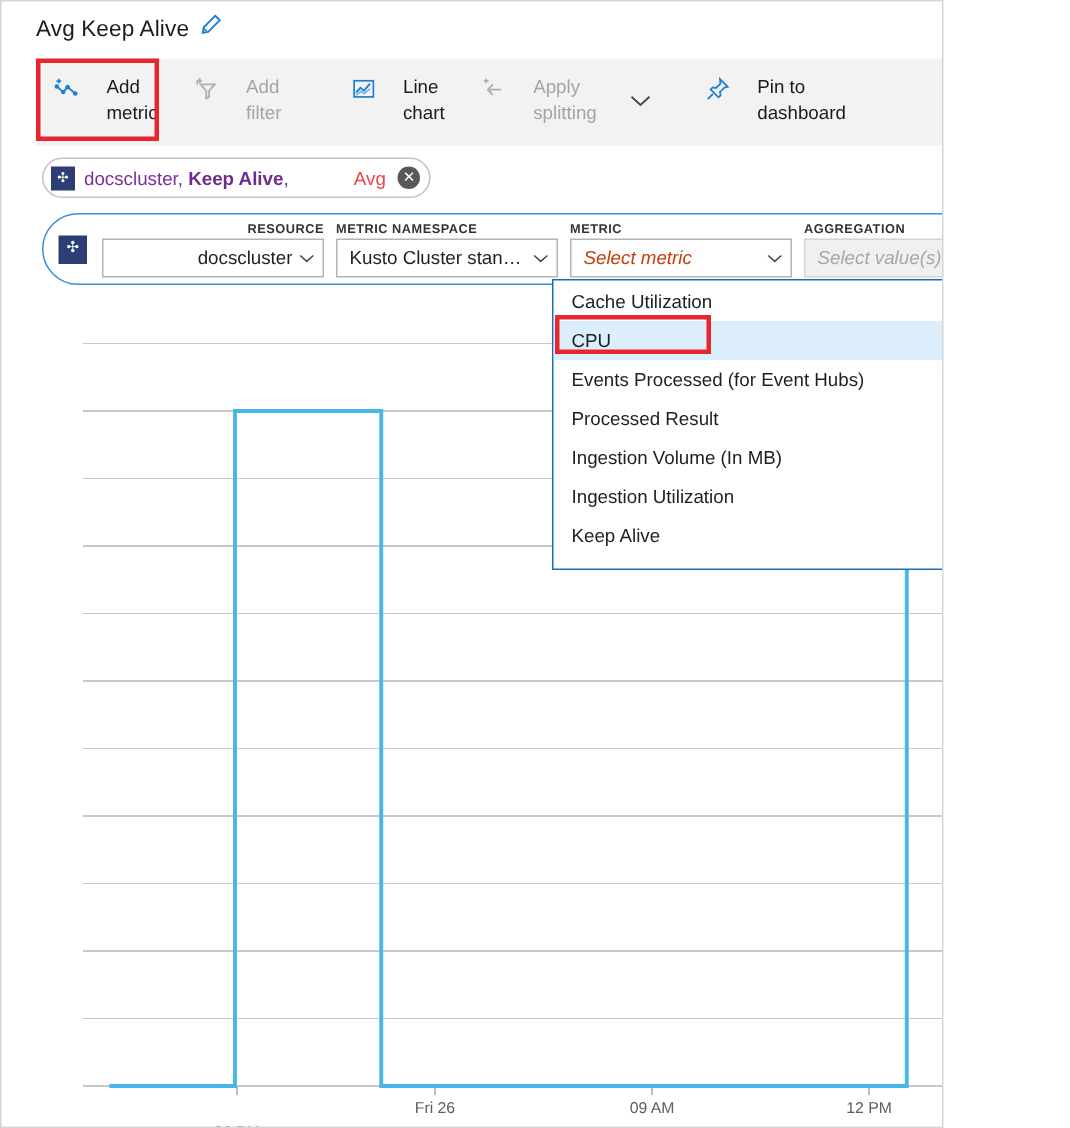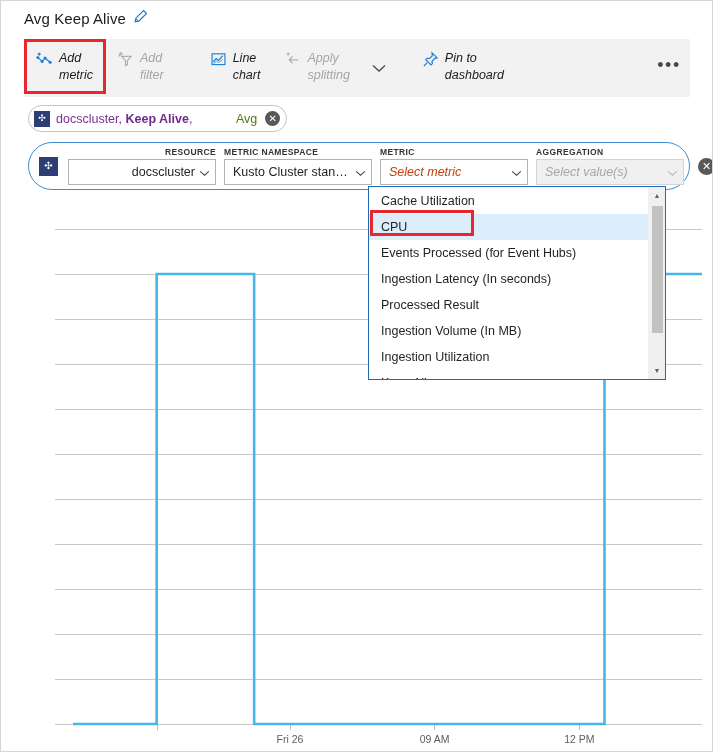--- a/index.html
+++ b/index.html
@@ -5,21 +5,21 @@
   * { box-sizing: border-box; }
   html, body {
     margin: 0; padding: 0;
     width: 713px; height: 752px;
     background: #ffffff;
     font-family: "Liberation Sans", sans-serif;
     -webkit-font-smoothing: antialiased;
   }
   #app {
     position: relative;
-    width: 713px; height: 752px;
+    width: 629px; height: 752px;
     border: 1px solid #d6d6d6;
     background: #ffffff;
     overflow: hidden;
   }
 
   
   .title-row {
     position: absolute; left: 23px; top: 8px;
     display: flex; align-items: center; gap: 7px;
   }
@@ -29,25 +29,24 @@
   .pencil-icon { display: block; }
 
   
   .toolbar {
     position: absolute; left: 23px; top: 38px;
     width: 666px; height: 58px;
     background: #f2f2f2;
     display: flex; align-items: center;
   }
   .tb-btn {
-    display: flex; align-items: flex-start; gap: 6px;
+    display: flex; align-items: flex-start; gap: 18px;
     height: 100%; padding: 0 12px;
     cursor: pointer; position: relative;
     padding-top: 11px;
-    font-style: italic;
   }
   .tb-btn.disabled { cursor: default; }
   .tb-ico { flex: 0 0 auto; margin-top: 1px; }
   .tb-lbl {
     font-size: 12.5px; line-height: 17px; color: #1b1b1b;
     white-space: pre-line; text-align: left;
   }
   .tb-btn.disabled .tb-lbl { color: #a5a5a5; }
   .tb-chevron {
     display: flex; align-items: center; justify-content: center;
@@ -76,21 +75,21 @@
     background: #fff; display: flex; align-items: center;
     padding: 0 6px 0 5px; gap: 6px; cursor: pointer;
   }
   .chip-sq {
     width: 16px; height: 16px; background: #2c3e73;
     display: flex; align-items: center; justify-content: center;
     color: #fff; font-size: 9px; line-height: 1;
   }
   .chip-text { font-size: 12.5px; color: #7a2f96; white-space: nowrap; }
   .chip-text b { font-weight: 700; color: #6f2b8e; }
-  .chip-text .agg { color: #4d7c0f; margin-left: 40px; }
+  .chip-text .agg { color: #ef4444; margin-left: 40px; }
   .chip-x {
     width: 15px; height: 15px; border-radius: 50%;
     background: #585858; color: #fff; font-size: 10px;
     display: flex; align-items: center; justify-content: center;
     line-height: 1; cursor: pointer; margin-left: 2px;
   }
 
   
   .selector {
     position: absolute; left: 27px; top: 141px;
@@ -352,21 +351,20 @@
         <div class="xlabel" style="left: 433.675px; top: 536px;">09 AM</div>
         <div class="xlabel" style="left: 578.345px; top: 536px;">12 PM</div>
       </div>
   </div>
 
   <div class="dropdown">
     <div class="dd-list" id="dd-list">
         <div class="dd-item">Cache Utilization</div>
         <div class="dd-item sel">CPU</div>
         <div class="dd-item">Events Processed (for Event Hubs)</div>
-        <div class="dd-item">Ingestion Latency (In seconds)</div>
         <div class="dd-item">Processed Result</div>
         <div class="dd-item">Ingestion Volume (In MB)</div>
         <div class="dd-item">Ingestion Utilization</div>
         <div class="dd-item">Keep Alive</div>
       </div>
     <div class="dd-scroll">
       <div class="dd-arrow">▲</div>
       <div class="dd-thumb"></div>
       <div class="dd-track"></div>
       <div class="dd-arrow">▼</div>

